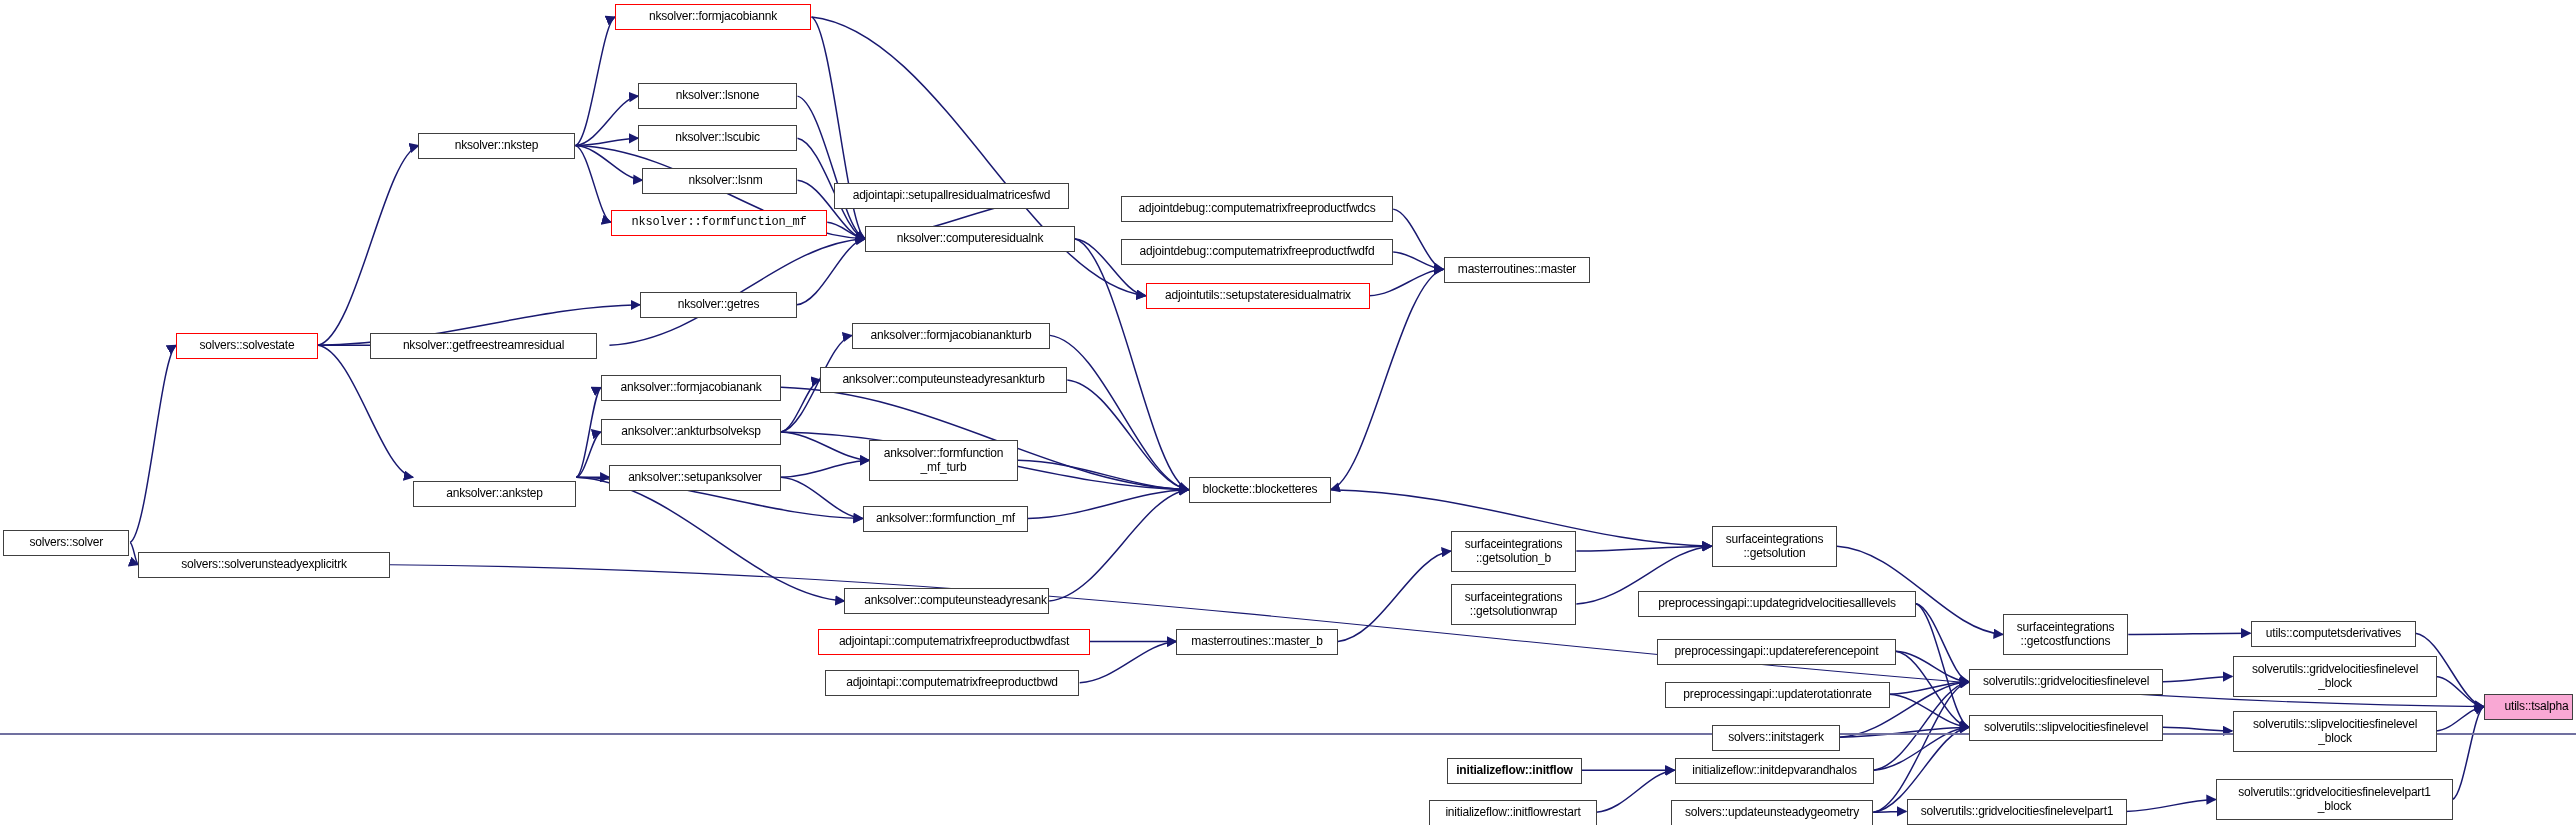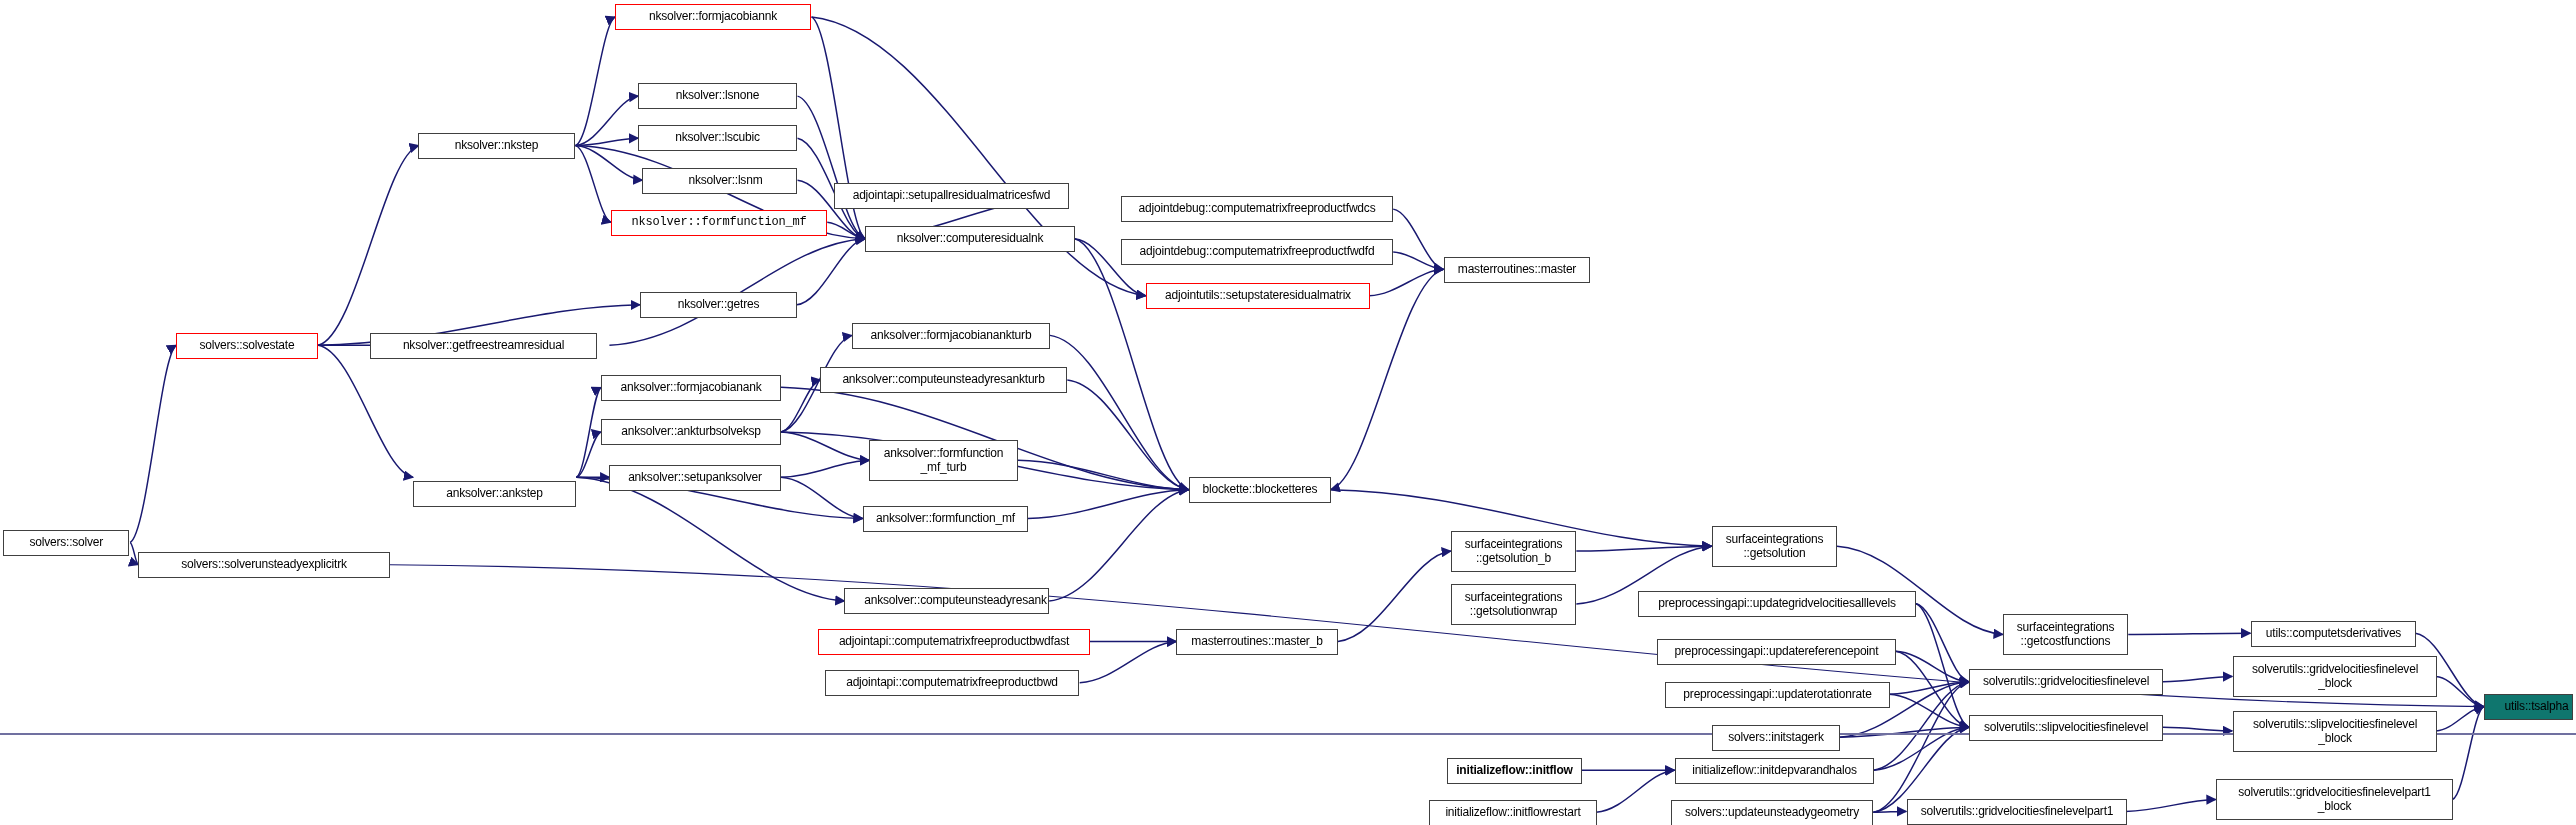--- a/index.html
+++ b/index.html
@@ -40,21 +40,21 @@
     color: #000000;
     white-space: pre-line;
     letter-spacing: -0.2px;
     z-index: 5;
     cursor: pointer;
   }
   .node.red {
     border-color: #ff0000;
   }
   .node.current {
-    background: #0f766e;
+    background: #f9a8d4;
     border-color: #404040;
     padding-left: 16px;
   }
   .hrule {
     position: absolute;
     left: 0;
     width: 2576px;
     height: 1.7px;
     background: #7070a0;
   }

